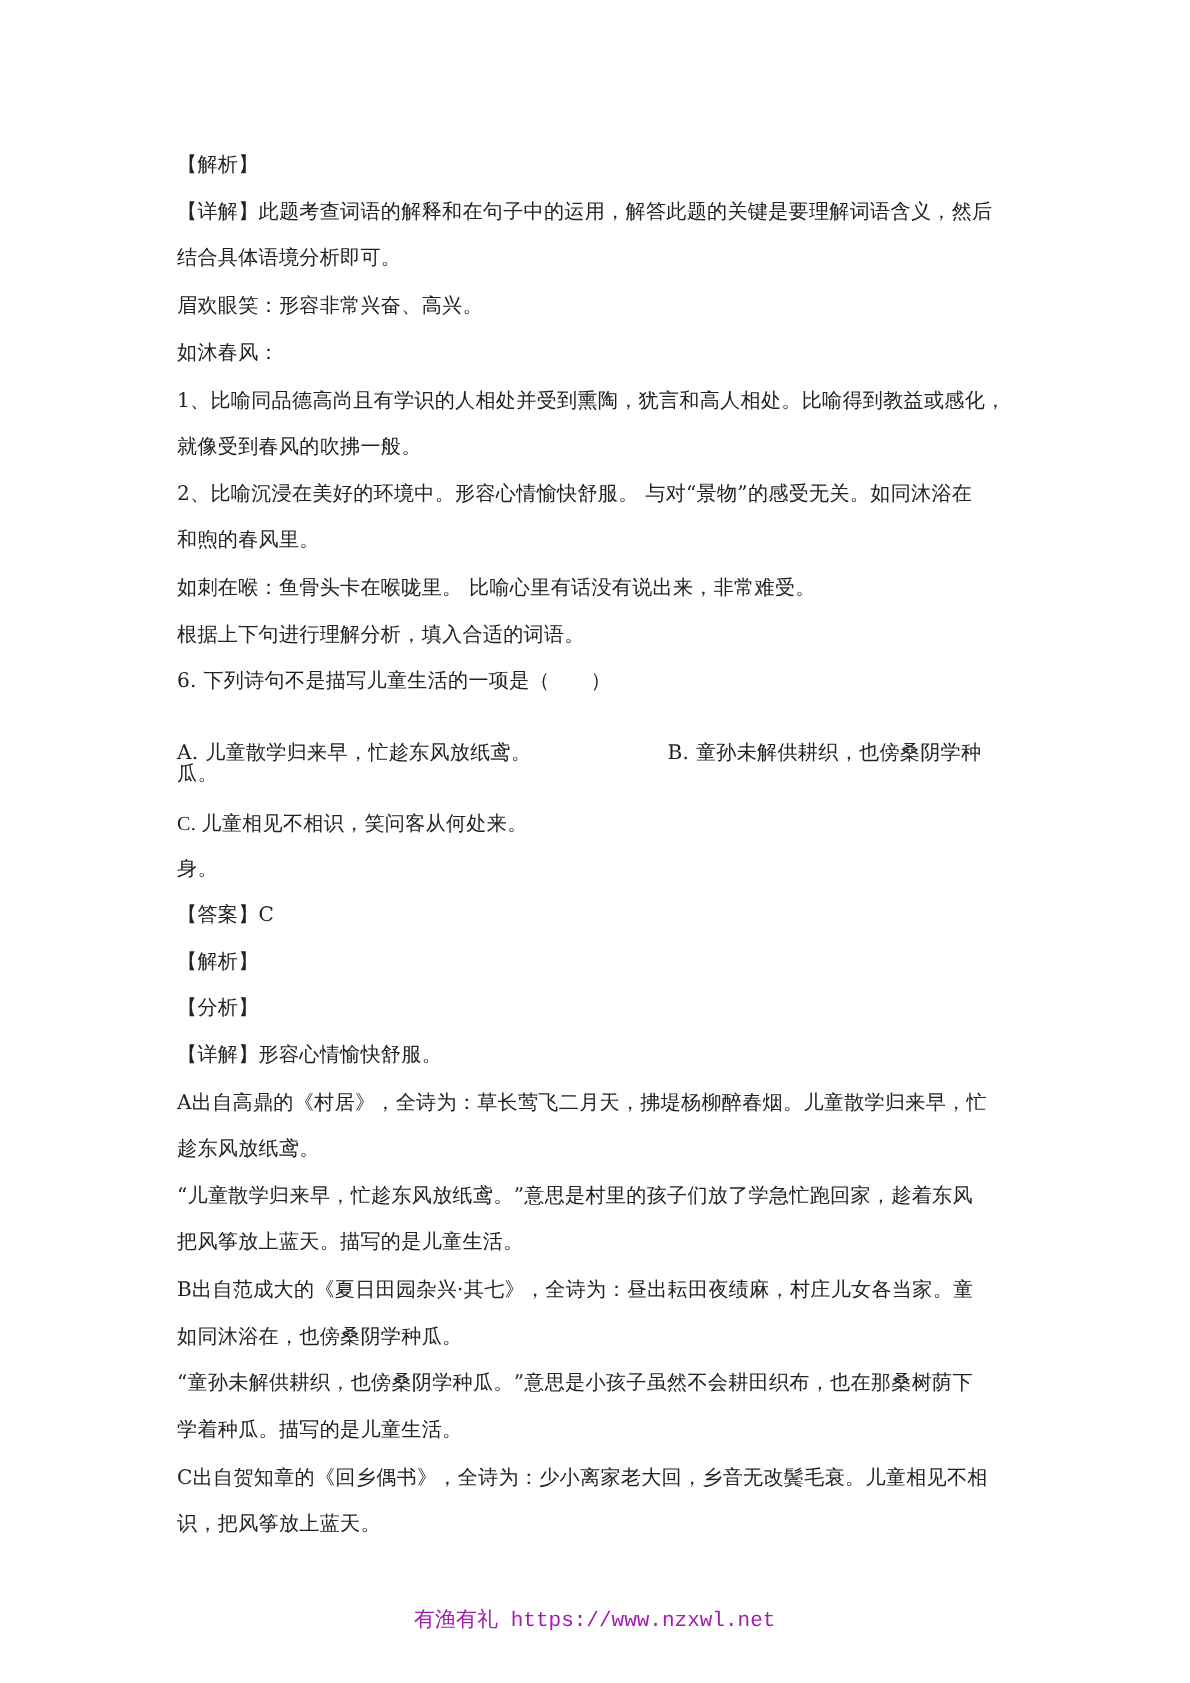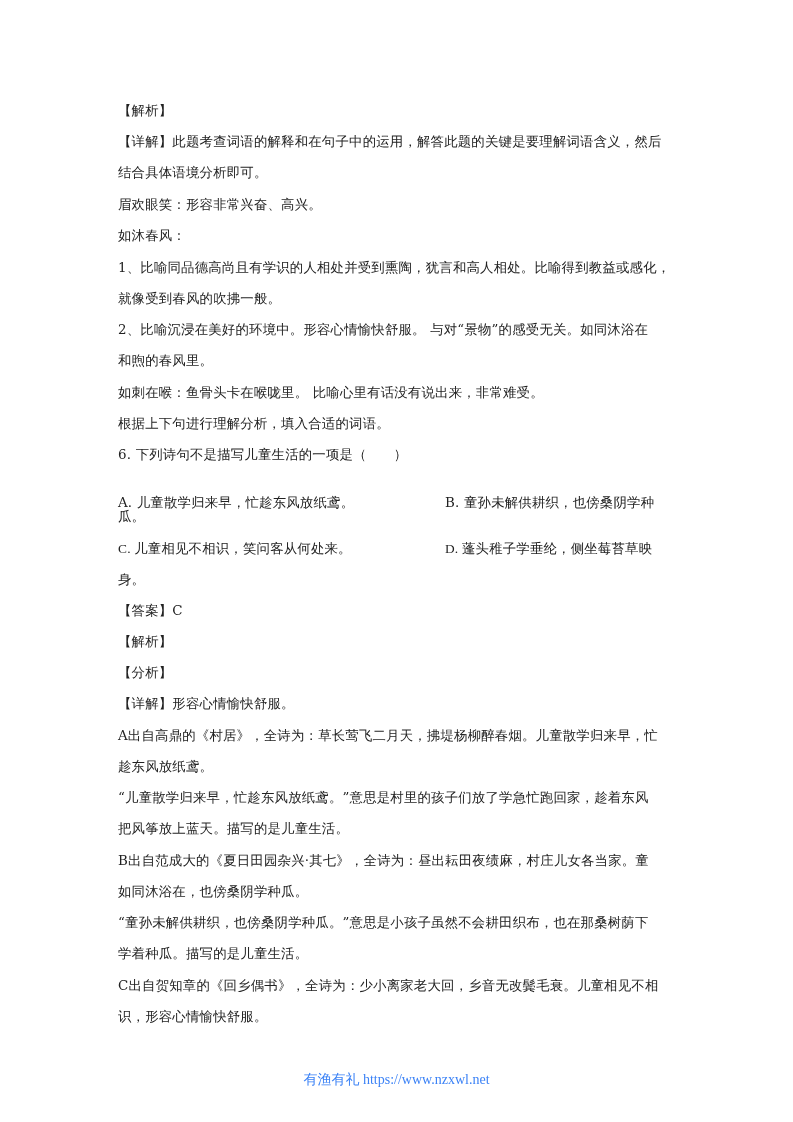--- a/index.html
+++ b/index.html
@@ -2,21 +2,21 @@
 <html><head>
 <meta charset="utf-8">
 <style>
   html, body { margin: 0; padding: 0; background: #ffffff; }
   body { width: 793px; height: 1122px; position: relative; overflow: hidden;
          font-family: "DejaVu Serif", "Liberation Serif", serif; color: #222; }
   .page { position: absolute; left: 0; top: 0; width: 699px; height: 1122px; }
   .line { position: absolute; left: 118px; font-size: 13.4px; line-height: 18px; white-space: nowrap; letter-spacing: 0.2px; }
   .opt-b { position: absolute; left: 445px; }
   .footer { position: absolute; top: 1071px; left: 0; width: 793px; text-align: center;
-            font-family: Liberation Serif, serif; font-size: 14px; color: #3b82f6; }
+            font-family: Liberation Mono, monospace; font-size: 14px; color: #a21caf; }
 </style>
 </head>
 <body>
 
 <div class="page">
   <div class="line" style="top:102px">【解析】</div>
   <div class="line" style="top:133px">【详解】此题考查词语的解释和在句子中的运用，解答此题的关键是要理解词语含义，然后</div>
   <div class="line" style="top:164px">结合具体语境分析即可。</div>
   <div class="line" style="top:196px">眉欢眼笑：形容非常兴奋、高兴。</div>
   <div class="line" style="top:227px">如沐春风：</div>
@@ -28,33 +28,32 @@
   <div class="line" style="top:415px">根据上下句进行理解分析，填入合适的词语。</div>
 
   <div class="line" style="top:446px">6. 下列诗句不是描写儿童生活的一项是（　　）</div>
   <div class="line" style="top:494px; width:560px;">
     <span>A.  儿童散学归来早，忙趁东风放纸鸢。</span>
     <span class="opt-b" style="left:327px">B.  童孙未解供耕织，也傍桑阴学种</span>
   </div>
   <div class="line" style="top:508px">瓜。</div>
   <div class="line" style="top:540px; width:560px;font-family:Liberation Serif, serif;">
     <span>C.  儿童相见不相识，笑问客从何处来。</span>
-    <span class="opt-b" style="left:327px">D.  蓬头稚子学垂纶，侧坐莓苔草映</span>
   </div>
   <div class="line" style="top:571px">身。</div>
 
   <div class="line" style="top:602px">【答案】C</div>
   <div class="line" style="top:633px">【解析】</div>
   <div class="line" style="top:664px">【分析】</div>
   <div class="line" style="top:695px">【详解】形容心情愉快舒服。</div>
   <div class="line" style="top:727px">A出自高鼎的《村居》，全诗为：草长莺飞二月天，拂堤杨柳醉春烟。儿童散学归来早，忙</div>
   <div class="line" style="top:758px">趁东风放纸鸢。</div>
   <div class="line" style="top:789px">“儿童散学归来早，忙趁东风放纸鸢。”意思是村里的孩子们放了学急忙跑回家，趁着东风</div>
   <div class="line" style="top:820px">把风筝放上蓝天。描写的是儿童生活。</div>
   <div class="line" style="top:852px">B出自范成大的《夏日田园杂兴·其七》，全诗为：昼出耘田夜绩麻，村庄儿女各当家。童</div>
   <div class="line" style="top:883px">如同沐浴在，也傍桑阴学种瓜。</div>
   <div class="line" style="top:914px">“童孙未解供耕织，也傍桑阴学种瓜。”意思是小孩子虽然不会耕田织布，也在那桑树荫下</div>
   <div class="line" style="top:945px">学着种瓜。描写的是儿童生活。</div>
   <div class="line" style="top:977px">C出自贺知章的《回乡偶书》，全诗为：少小离家老大回，乡音无改鬓毛衰。儿童相见不相</div>
-  <div class="line" style="top:1008px">识，形容心情愉快舒服。</div>
+  <div class="line" style="top:1008px">识，把风筝放上蓝天。</div>
 
   <div class="footer">有渔有礼 https://www.nzxwl.net</div>
 </div>
 
 </body></html>

